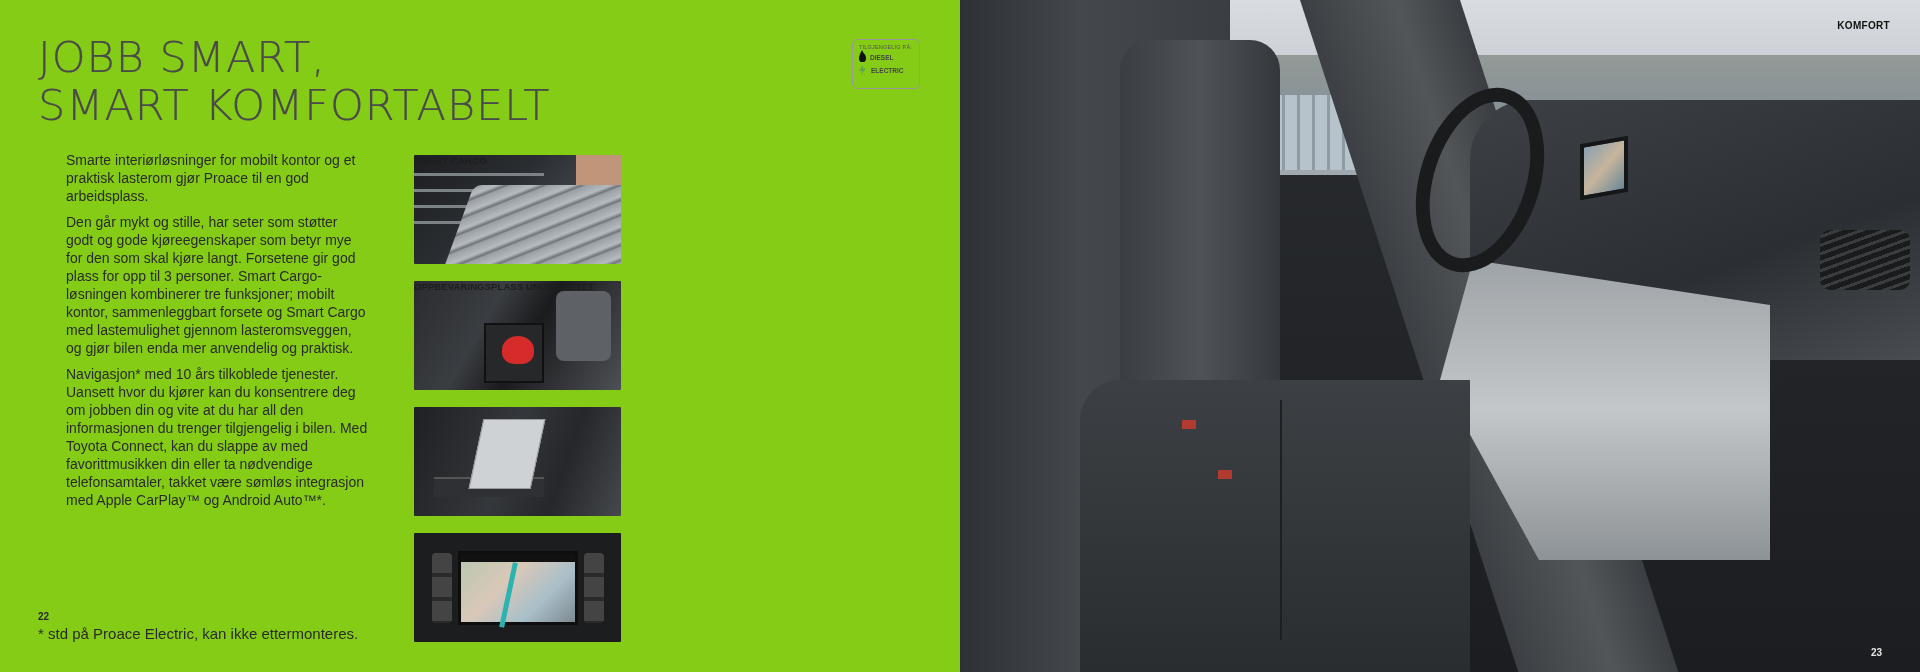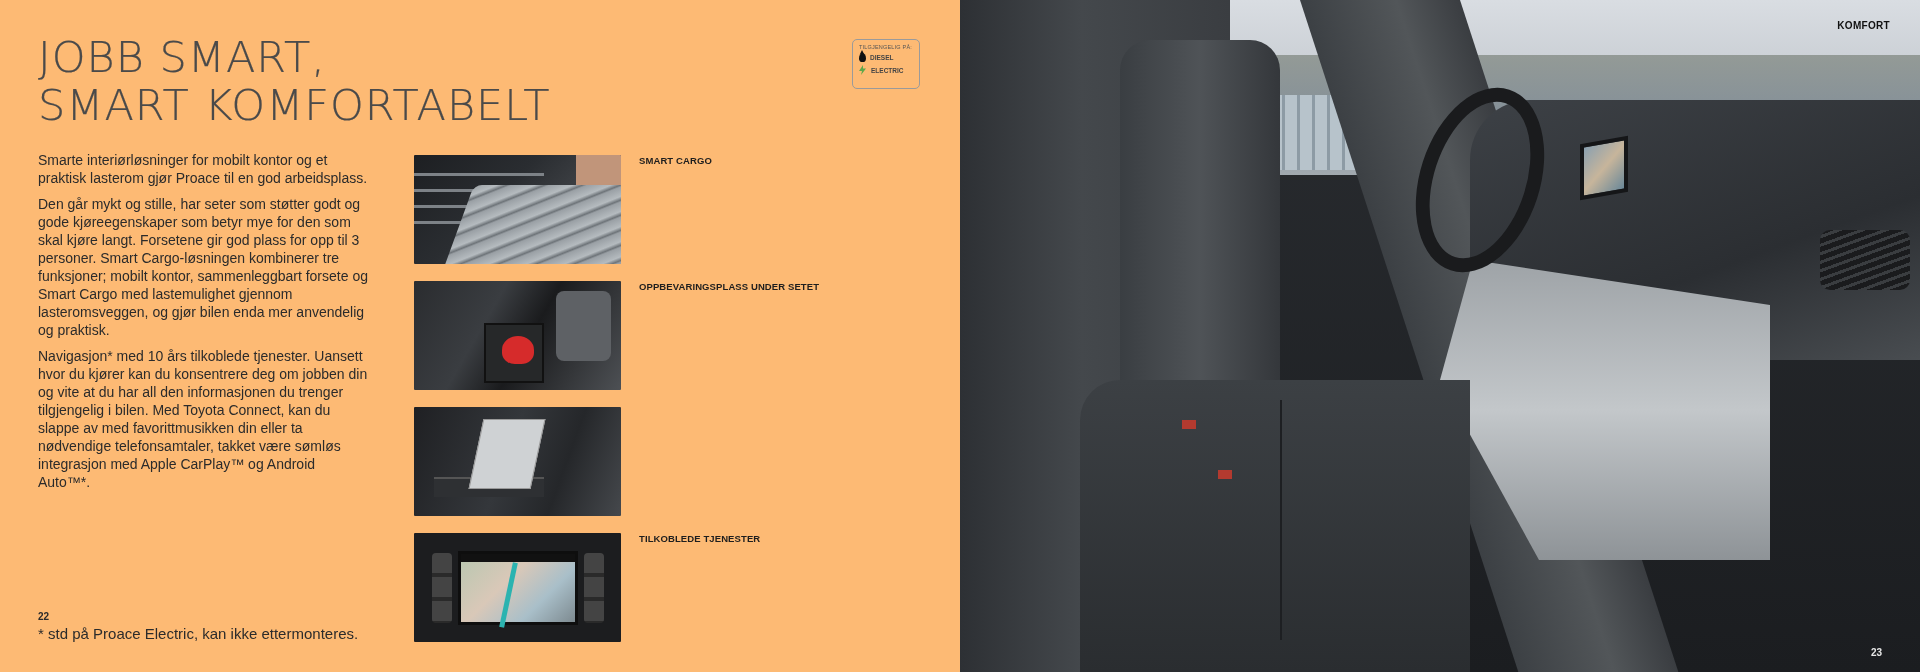--- a/index.html
+++ b/index.html
@@ -1,20 +1,20 @@
 <!DOCTYPE html>
 <html><head>
 <meta charset="utf-8">
 <style>
   * { box-sizing: border-box; margin: 0; padding: 0; }
   html, body { width: 1920px; height: 672px; overflow: hidden; background: #fff; }
   body { font-family: "Liberation Sans", "DejaVu Sans", sans-serif; color: #2b2b2b; position: relative; }
 
   .spread { display: flex; width: 1920px; height: 672px; }
-  .page-left { position: relative; width: 960px; height: 672px; background: #fdba74; }
+  .page-left { position: relative; width: 960px; height: 672px; background: #84cc16; }
   .page-right { position: relative; width: 960px; height: 672px; overflow: hidden; }
 
   .title {
     position: absolute; left: 38px; top: 33px;
     font-family: "DejaVu Sans", sans-serif; font-weight: 200;
     font-size: 43px; line-height: 48px; color: #4a4a4a; letter-spacing: 1px;
     -webkit-text-stroke: 0.2px #4a4a4a;
   }
   .title span { display: block; }
 
@@ -23,29 +23,29 @@
     border: 1px solid #9a9a9a; border-radius: 5px; padding: 4px 6px;
     font-size: 7px; color: #444;
   }
   .availability .avail-label { font-size: 5.5px; letter-spacing: 0.2px; color: #555; margin-bottom: 3px; display:block; }
   .availability .row { display: flex; align-items: center; gap: 4px; font-weight: bold; font-size: 6.5px; margin-top: 3px; }
   .drop { width: 7px; height: 9px; background: #111; border-radius: 50% 50% 50% 50% / 60% 60% 40% 40%; transform: rotate(0deg); position: relative; }
   .drop::before { content:""; position:absolute; left:1px; top:-3px; width:0; height:0; border-left:2.5px solid transparent; border-right:2.5px solid transparent; border-bottom:4px solid #111; }
   .bolt { width: 8px; height: 10px; color: #5fa84a; font-size: 10px; line-height: 10px; }
 
   .intro { position: absolute; left: 38px; top: 151px; width: 330px; font-size: 14px; line-height: 18px; color: #2b2b2b; }
-  .intro p { margin-bottom: 8px; }
+  .intro p { margin-bottom: 8px; margin-left: 28px; }
 
   .footnote { position: absolute; left: 38px; top: 625px; font-size: 15px; color: #2b2b2b; }
   .page-num-left { position: absolute; left: 38px; top: 611px; font-size: 10px; font-weight: bold; color: #2b2b2b; }
 
   .features { position: absolute; left: 414px; top: 155px; width: 480px; }
   .feature { position: absolute; left: 0; width: 480px; height: 110px; display: flex; }
   .thumb { width: 207px; height: 109px; border-radius: 1px; overflow: hidden; position: relative; flex-shrink: 0; }
-  .feature-text { margin-left: 225px; position: absolute; left: 0; top: 0; width: 240px; }
+  .feature-text { position: absolute; left: 0; top: 0; width: 240px; }
   .feature-title { font-size: 9.5px; font-weight: bold; letter-spacing: 0.1px; color: #1e1e1e; line-height: 12px; }
   .feature-body { font-size: 9.5px; line-height: 13.3px; color: #2b2b2b; }
 
   
   .t1 { background: linear-gradient(135deg, #1d1f22 0%, #2a2d31 40%, #3b3e42 60%, #8f959a 100%); }
   .t1 .rods { position:absolute; left:40px; top:30px; width:190px; height:110px; background: repeating-linear-gradient(155deg, #9aa0a5 0px, #b5bbbf 10px, #6e7479 14px, #9aa0a5 16px); transform: skewX(-20deg); border-radius: 8px; }
   .t1 .wall { position:absolute; right:0; top:0; width:45px; height:95px; background:#c1957a; }
   .t1 .rail { position:absolute; left:0; width:130px; height:3px; background:#7d8287; }
 
   .t2 { background: linear-gradient(120deg, #2a2c2f 0%, #3a3d41 35%, #1a1b1d 55%, #4d5054 100%); }

